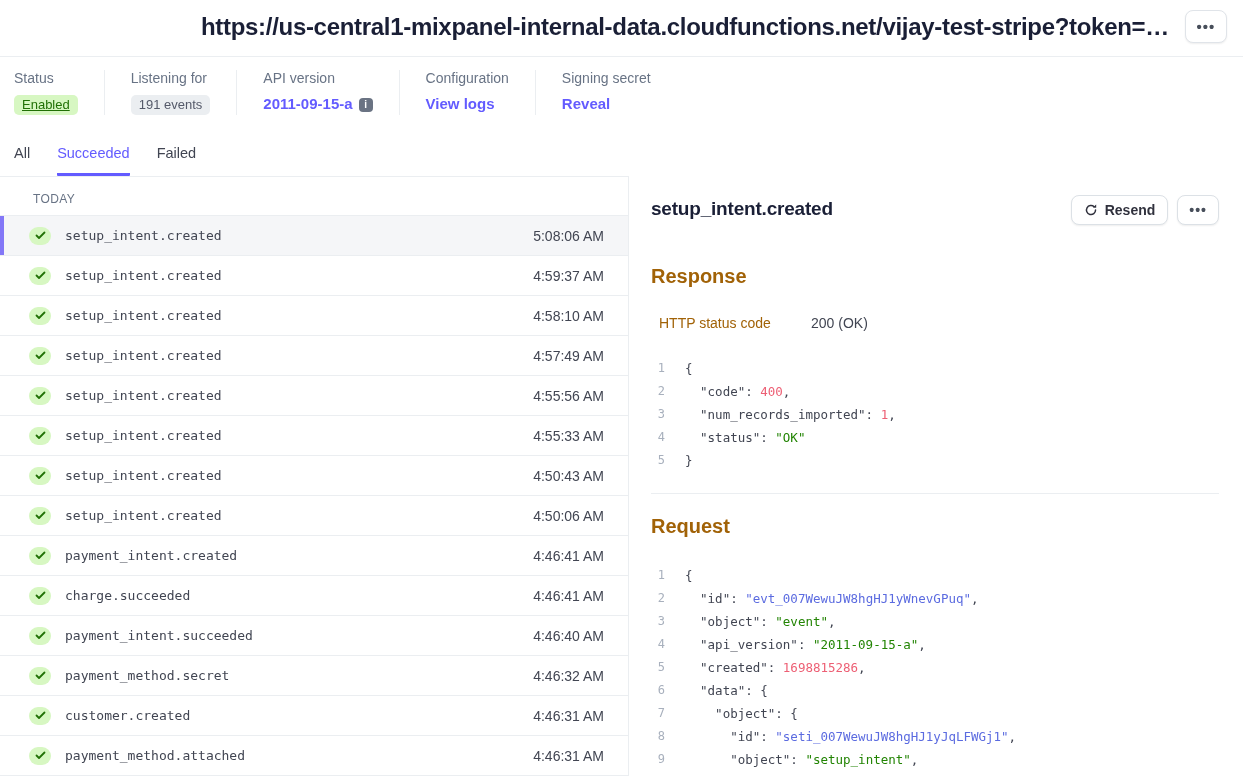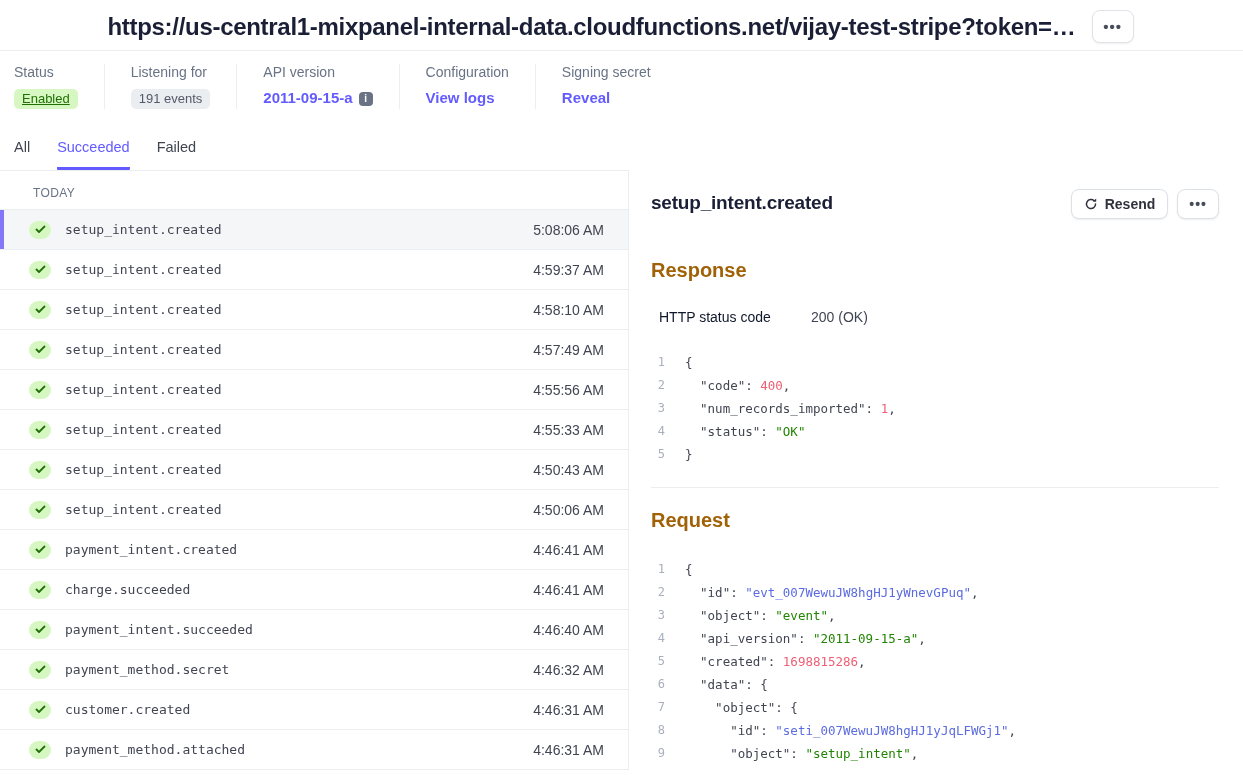--- a/index.html
+++ b/index.html
@@ -5,22 +5,22 @@
   * { box-sizing: border-box; margin: 0; padding: 0; }
   html, body { width: 1243px; height: 778px; overflow: hidden; }
   body {
     font-family: "Liberation Sans", sans-serif;
     background: #ffffff;
     color: #414552;
   }
 
   
   .page-header {
-    display: flex; align-items: center; justify-content: center;
-    padding: 10px 16px 7px 14px;
+    display: flex; align-items: center; justify-content: flex-end;
+    padding: 10px 16px 13px 14px;
     border-bottom: 1px solid #ebeef1;
   }
   .page-title {
     font-size: 24px; font-weight: 700; color: #1a1f36;
     letter-spacing: -0.3px; white-space: nowrap; overflow: hidden;
   }
   .icon-btn {
     min-width: 42px; height: 33px; background: #fff;
     border: 1px solid #e0e4e9; border-radius: 8px;
     box-shadow: 0 1px 2px rgba(0,0,0,0.07);
@@ -93,21 +93,21 @@
   .detail-actions { margin-left: auto; display: flex; gap: 9px; }
   .btn {
     display: inline-flex; align-items: center; gap: 7px;
     border: 1px solid #dce1e6; border-radius: 8px; background: #fff;
     padding: 6px 12px; font-size: 14px; font-weight: 600; color: #30313d;
     box-shadow: 0 1px 2px rgba(0,0,0,0.07); cursor: pointer; text-align: center;
   }
   .btn-overflow { padding: 6px 11px; letter-spacing: 1px; font-weight: 700; color: #474e5a; }
   .section-heading { font-size: 20px; font-weight: 700; color: #a16207; margin-top: 40px; }
   .kv-row { display: flex; margin-top: 27px; font-size: 14px; padding-left: 8px; }
-  .kv-label { color: #0f172a; flex: 0 0 152px; }
+  .kv-label { color: #a16207; flex: 0 0 152px; }
   .kv-value { color: #414552; }
 
   .code-block {
     margin-top: 26px;
     font-family: "DejaVu Sans Mono", monospace;
     font-size: 12.5px; line-height: 23px;
   }
   .code-line { display: flex; }
   .line-num { flex: 0 0 14px; text-align: right; color: #a8b0bd; font-size: 12px; }
   .line-content { margin-left: 20px; white-space: pre; color: #414552; }

